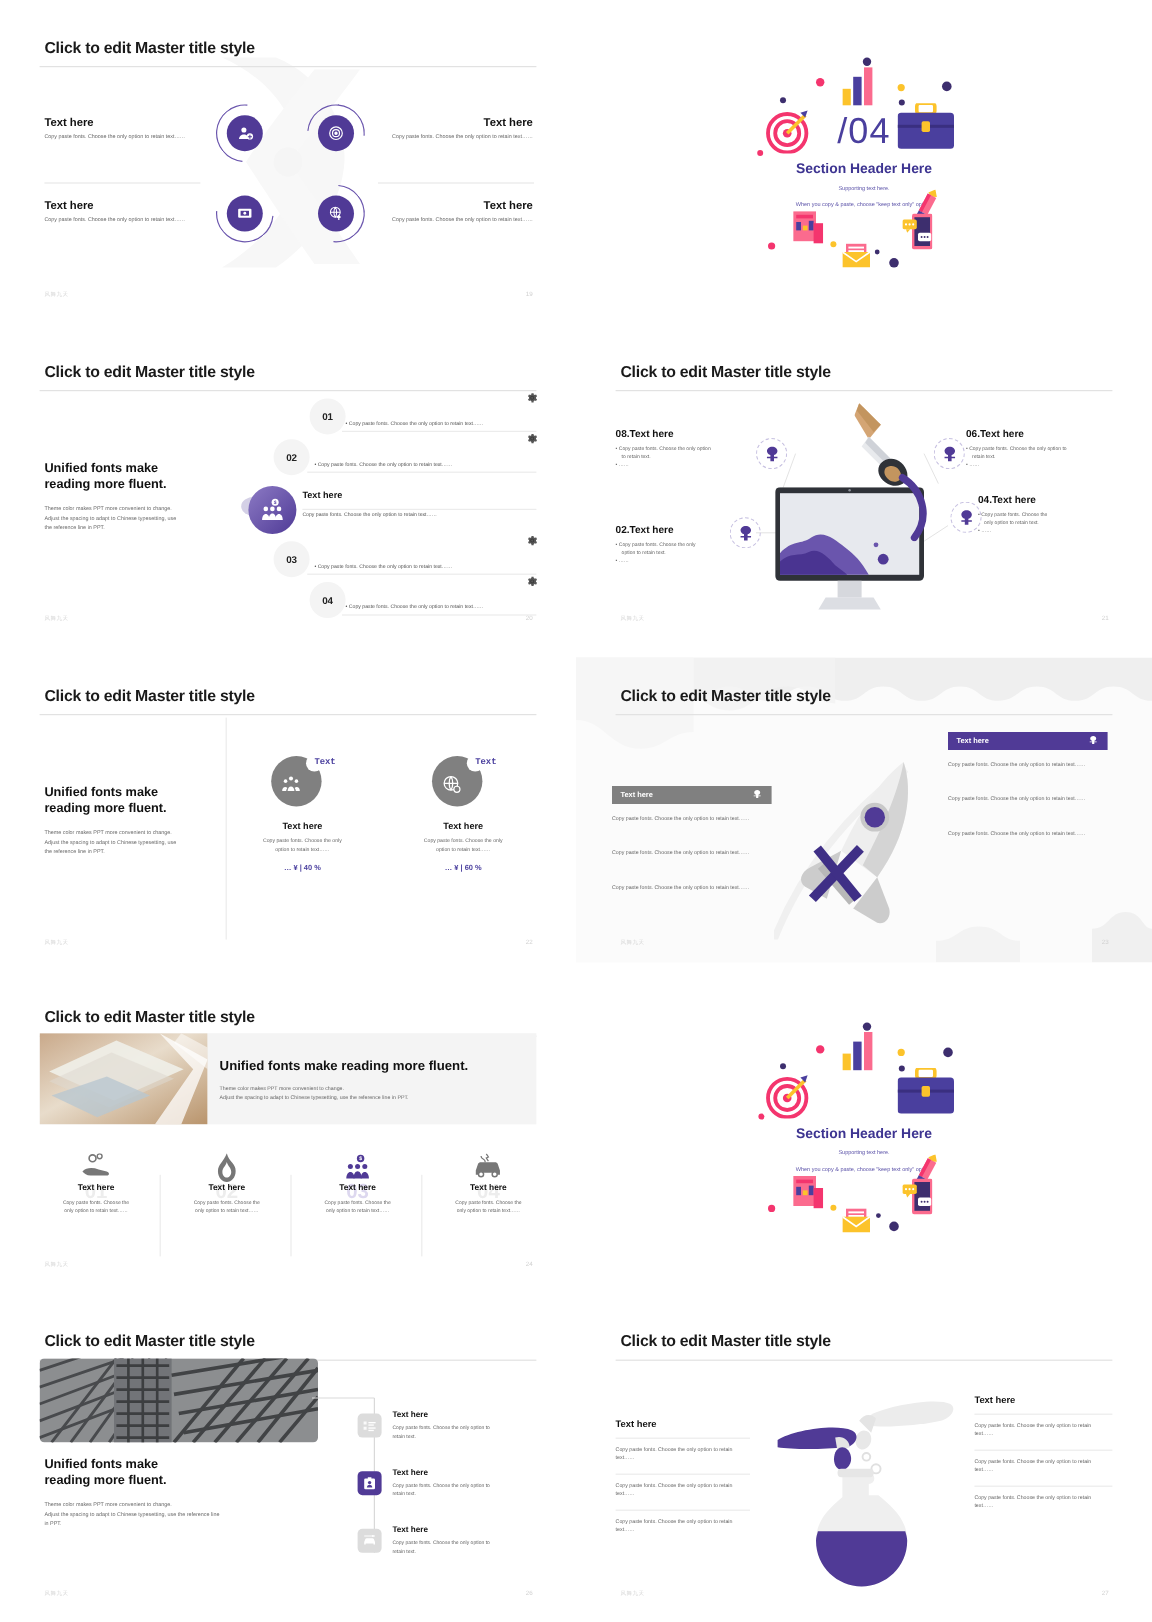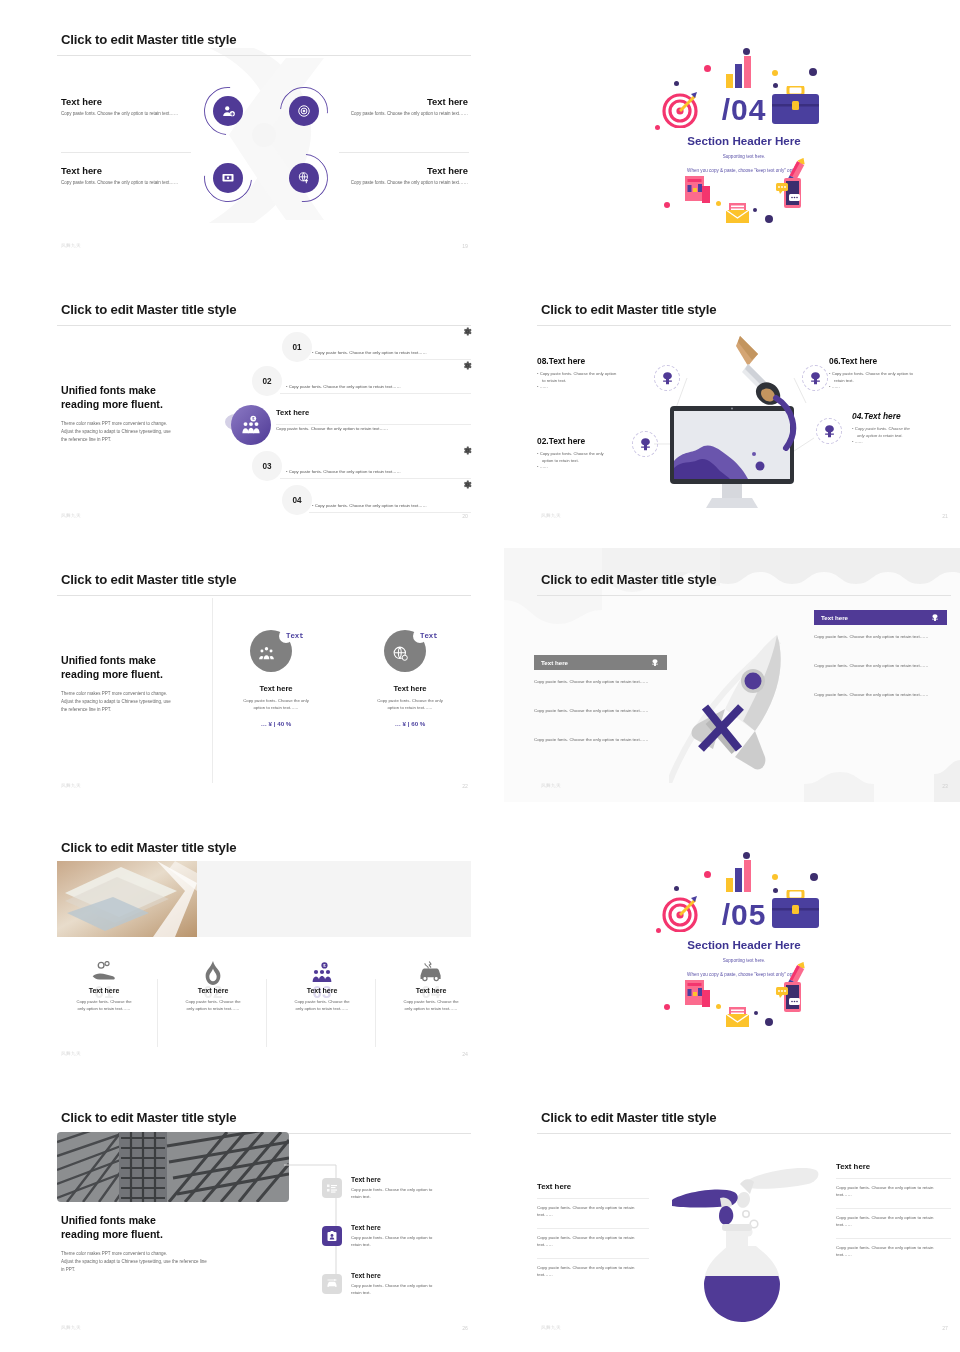--- a/index.html
+++ b/index.html
@@ -14,21 +14,20 @@
     display: grid;
     grid-template-columns: 480px 480px;
     grid-template-rows: 270px 270px 268px 270px 274px;
     width: 960px; height: 1352px;
   }
   .slide {
     position: relative;
     width: 480px; height: 270px;
     background: #ffffff;
     overflow: hidden;
-    margin-left: 24px;
   }
   .slide-inner {
     position: absolute;
     left: 0; top: 8px;
     width: 480px; height: 254px;
     background: #fff;
     overflow: hidden;
   }
   
   .s-title {
@@ -63,21 +62,21 @@
     position: absolute; width: 30px; height: 30px; border-radius: 50%;
     background: #503A96; display:flex; align-items:center; justify-content:center;
   }
   .ring {
     position: absolute; width: 48px; height: 48px; border-radius: 50%;
     border: 1.4px solid #6a55ad; border-right-color: transparent; border-bottom-color: transparent;
   }
   
   .sec-num {
     position: absolute; left: 0; right: 0; text-align: center;
-    font-size: 30px; font-weight: 700; color: #4a3f9e; letter-spacing: 1px;
+    font-size: 30px; font-weight: 400; color: #4a3f9e; letter-spacing: 1px;
     font-family: "Liberation Sans", sans-serif;
   }
   .sec-h {
     position: absolute; left: 0; right: 0; text-align: center;
     font-size: 11.6px; font-weight: bold; color: #3d3491;
   }
   .sec-s {
     position: absolute; left: 0; right: 0; text-align: center;
     font-size: 4.6px; color: #5b52a8;
   }
@@ -458,21 +457,21 @@
         <div class="bx-li">• <span>……</span></div>
       </div>
 
       <div style="position:absolute; left:325px; top:78px; width:122px;">
         <div class="bx-h">06.Text here</div>
         <div class="bx-li" style="margin-top:5px;">• <span>Copy paste fonts. Choose the only option to</span></div>
         <div class="bx-li" style="padding-left:5px;">retain text.</div>
         <div class="bx-li">• <span>……</span></div>
       </div>
 
-      <div style="position:absolute; left:348px; top:133px; width:100px;font-style:italic;">
+      <div style="position:absolute; left:335px; top:133px; width:100px;">
         <div class="bx-h">04.Text here</div>
         <div class="bx-li" style="margin-top:5px;">• <span>Copy paste fonts. Choose the</span></div>
         <div class="bx-li" style="padding-left:5px;">only option to retain text.</div>
         <div class="bx-li">• <span>……</span></div>
       </div>
 
       <div class="s-foot">风舞九天</div>
       <div class="s-num">21</div>
     </div>
   </div>
@@ -604,20 +603,25 @@
               <stop offset="100%" stop-color="#b9946c"></stop>
           </linearGradient>
         </defs>
         <rect width="140" height="76" fill="url(#ph1)"></rect>
         <path d="M8 32 L64 6 L120 30 L62 56 Z" fill="#efefe9" opacity=".9"></path>
         <path d="M8 40 L60 16 L112 38 L58 62 Z" fill="#dfd9cf" opacity=".55"></path>
         <path d="M10 52 L56 36 L92 52 L48 70 Z" fill="#b9c7cf" opacity=".8"></path>
         <path d="M100 0 L140 22 L118 76 L96 76 L128 30 Z" fill="#ffffff" opacity=".75"></path>
         <path d="M118 0 L140 12 L140 30 L112 8 Z" fill="#ffffff" opacity=".5"></path>
       </svg>
+      <div style="position:absolute; left:183px; top:67px; width:258px;">
+        <div class="bn-h">Unified fonts make reading more fluent.</div>
+        <div class="bn-b" style="margin-top:8px;">Theme color makes PPT more convenient to change.</div>
+        <div class="bn-b">Adjust the spacing to adapt to Chinese typesetting, use the reference line in PPT.</div>
+      </div>
 
       <div class="c4-sep" style="left:133px; top:163px; height:68px;"></div>
       <div class="c4-sep" style="left:242px; top:163px; height:68px;"></div>
       <div class="c4-sep" style="left:351px; top:163px; height:68px;"></div>
 
       <div style="position:absolute; left:30px; top:145px; width:100px;">
         <div style="text-align:center; height:26px;">
           <svg width="27" height="22" viewBox="0 0 32 26" fill="#777">
               <circle cx="12" cy="5" r="3.4" fill="none" stroke="#777" stroke-width="1.6"></circle>
               <circle cx="19" cy="3" r="2.4" fill="none" stroke="#777" stroke-width="1.4"></circle>
@@ -717,21 +721,20 @@
         <path d="M18 21 L33 6" stroke="#fcc32b" stroke-width="3"></path>
         <path d="M29 4 l6 -2 -2 6 z" fill="#4a3f9e"></path>
       </svg>
       <svg style="position:absolute; left:268px; top:74px;" width="47" height="40" viewBox="0 0 47 40">
         <rect x="16" y="0" width="15" height="9" rx="2.5" fill="none" stroke="#fcc32b" stroke-width="3"></rect>
         <rect x="0" y="8" width="47" height="30" rx="3" fill="#4a3f9e"></rect>
         <rect x="0" y="18" width="47" height="2.5" fill="#3a2f80"></rect>
         <rect x="20" y="15" width="7" height="9" rx="1.5" fill="#fcc32b"></rect>
       </svg>
 
-      <div class="sec-num" style="top:82px;">/05</div>
       <div class="sec-h" style="top:122px;">Section Header Here</div>
       <div class="sec-s" style="top:142px;">Supporting text here.</div>
       <div class="sec-s2" style="top:156px;">When you copy &amp; paste, choose "keep text only" option.</div>
 
       <svg style="position:absolute; left:283px; top:146px;" width="26" height="30" viewBox="0 0 26 30">
         <g transform="rotate(28 13 15)">
           <path d="M9 0 l4 5 -4 2 -4 -2 z" fill="#fcc32b"></path>
           <rect x="5" y="6" width="8" height="16" fill="#fb6b8e"></rect>
           <rect x="5" y="6" width="3" height="16" fill="#f4356e"></rect>
           <rect x="5" y="22" width="8" height="4" fill="#4a3f9e"></rect>

